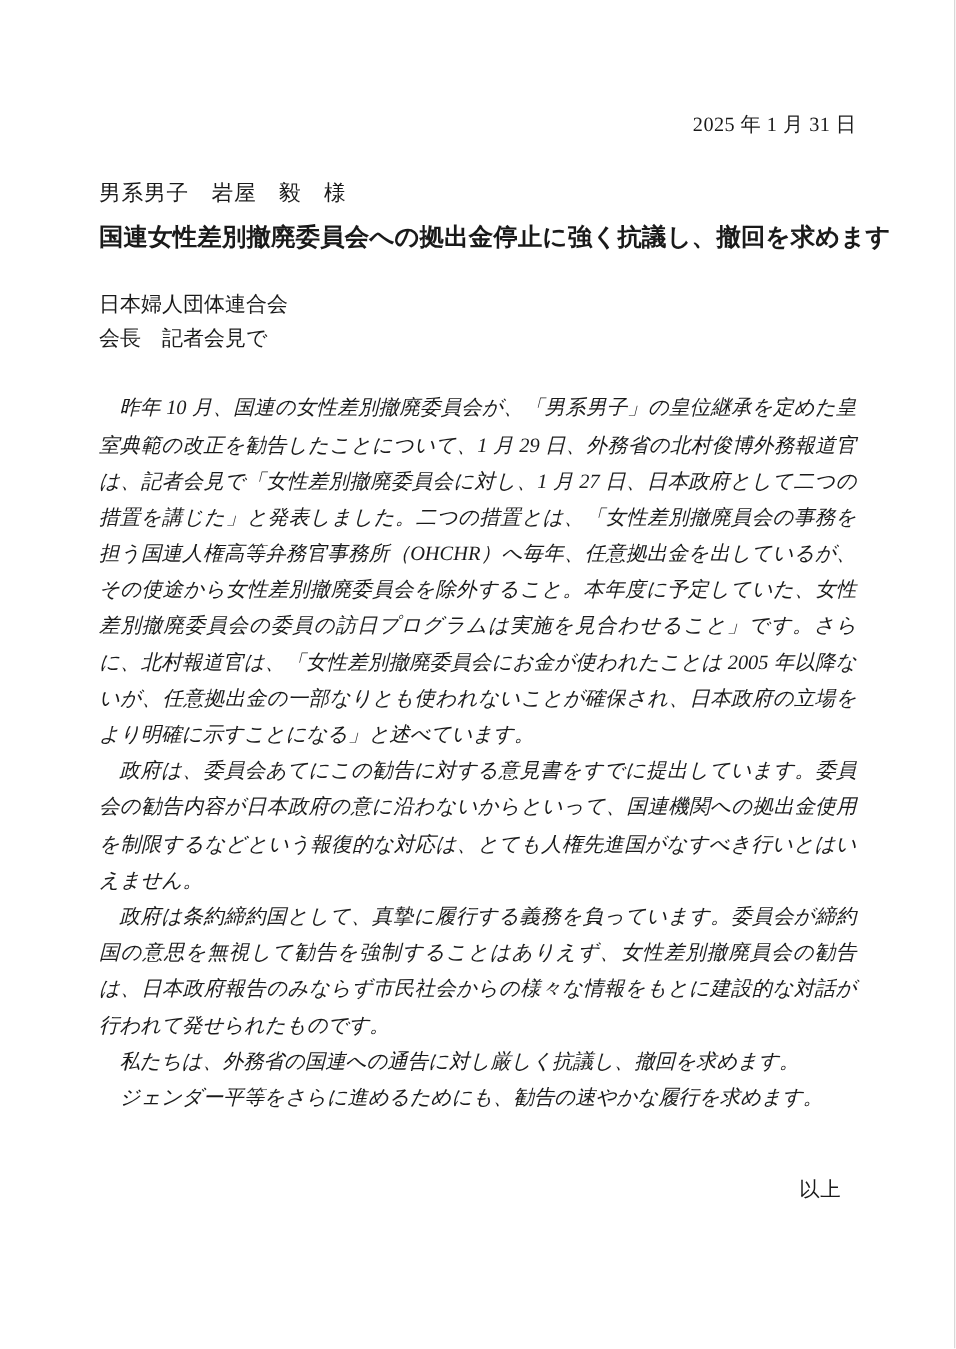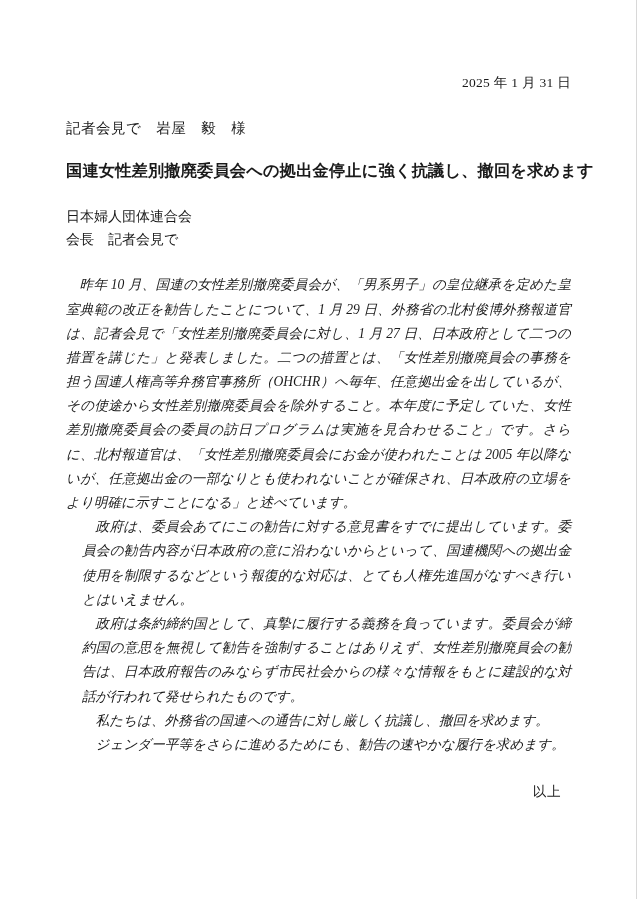--- a/index.html
+++ b/index.html
@@ -31,21 +31,21 @@
     font-size: 13.5px;
     margin-top: 74px;
     letter-spacing: 0.3px;
   }
   .addressee {
     margin-top: 27px;
     font-size: 14.5px;
     letter-spacing: 0.5px;
   }
   .doc-title {
-    margin-top: 22px;
+    margin-top: 9px;
     font-size: 16.2px;
     font-weight: bold;
     text-align: center;
     letter-spacing: 0.2px;
     white-space: nowrap;
   }
   .signature {
     margin-top: 24px;
     font-size: 14px;
     text-align: left;
@@ -68,39 +68,38 @@
   }
   .para {
     margin: 0;
     text-indent: 1em;
     text-align: justify;
     text-justify: inter-ideograph;
     font-style: italic;
   }
   .para + .para {
     margin-top: 0;
-    margin-left: 16px;
   }
   .closing {
-    margin-top: 26px;
+    margin-top: 40px;
     font-size: 13.6px;
     text-align: right;
     padding-right: 10px;
     letter-spacing: 0.5px;
   }
 </style>
 </head>
 <body>
 
 <div class="page">
   <div class="content">
 
     <div class="date-line">2025 年 1 月 31 日</div>
 
-    <div class="addressee">記者会見で　岩屋　毅　様</div>
+    <div class="addressee">男系男子　岩屋　毅　様</div>
 
     <div class="doc-title">国連女性差別撤廃委員会への拠出金停止に強く抗議し、撤回を求めます</div>
 
     <div class="signature">
       <span class="org">日本婦人団体連合会</span>
       <span class="chief">会長　記者会見で</span>
     </div>
 
     <div class="body-block">
       <p class="para">昨年 10 月、国連の女性差別撤廃委員会が、「男系男子」の皇位継承を定めた皇室典範の改正を勧告したことについて、1 月 29 日、外務省の北村俊博外務報道官は、記者会見で「女性差別撤廃委員会に対し、1 月 27 日、日本政府として二つの措置を講じた」と発表しました。二つの措置とは、「女性差別撤廃員会の事務を担う国連人権高等弁務官事務所（OHCHR）へ毎年、任意拠出金を出しているが、その使途から女性差別撤廃委員会を除外すること。本年度に予定していた、女性差別撤廃委員会の委員の訪日プログラムは実施を見合わせること」です。さらに、北村報道官は、「女性差別撤廃委員会にお金が使われたことは 2005 年以降ないが、任意拠出金の一部なりとも使われないことが確保され、日本政府の立場をより明確に示すことになる」と述べています。</p>

